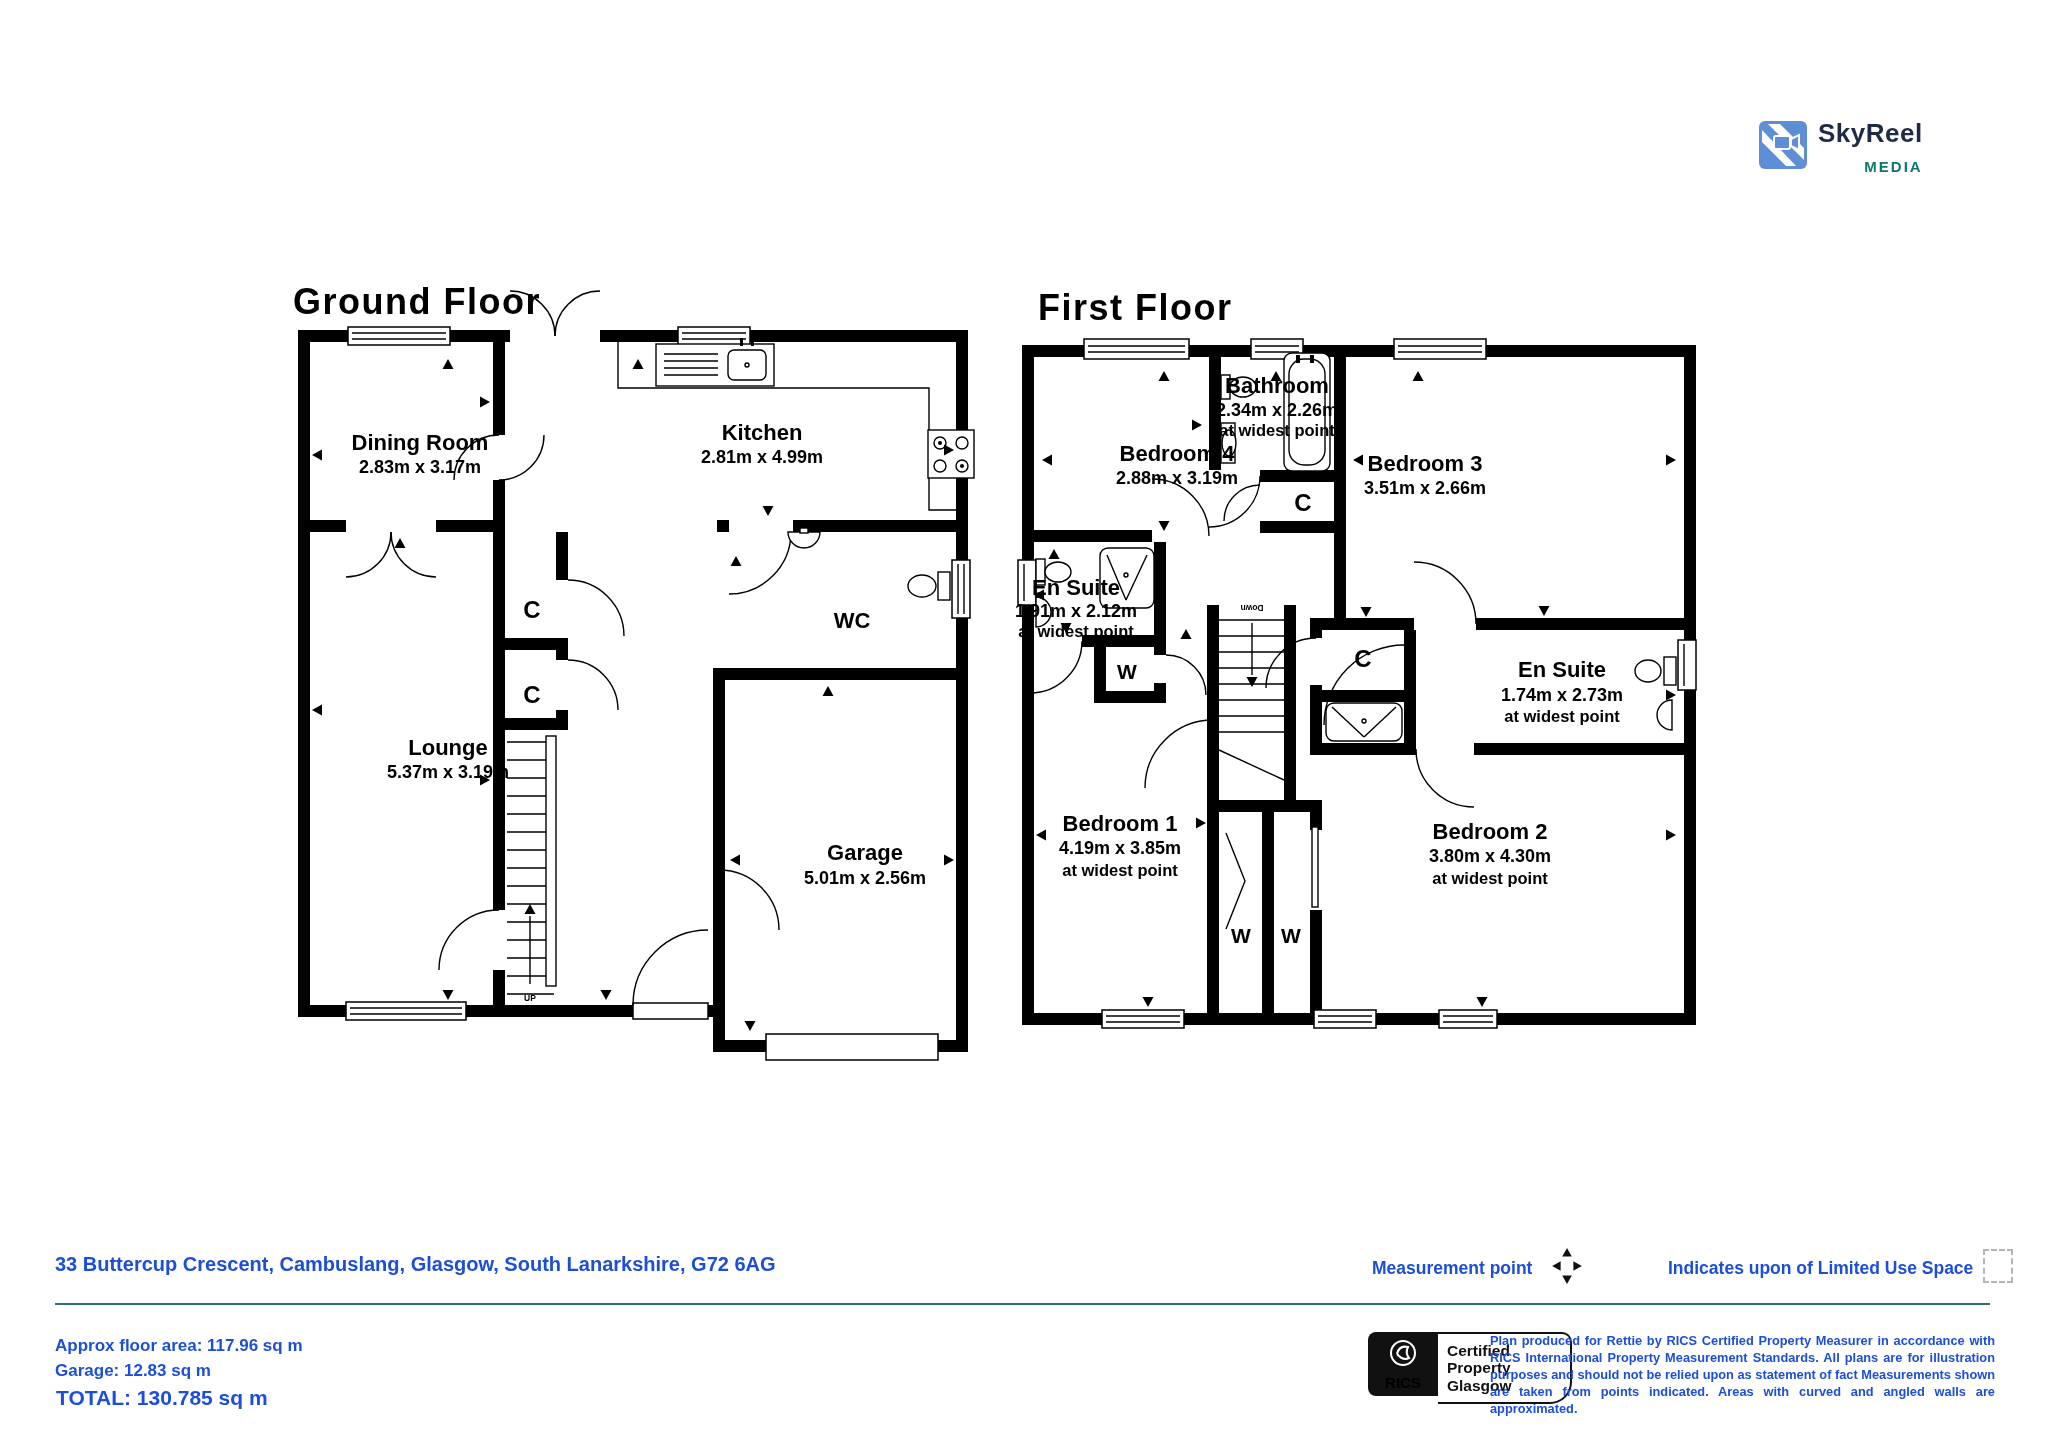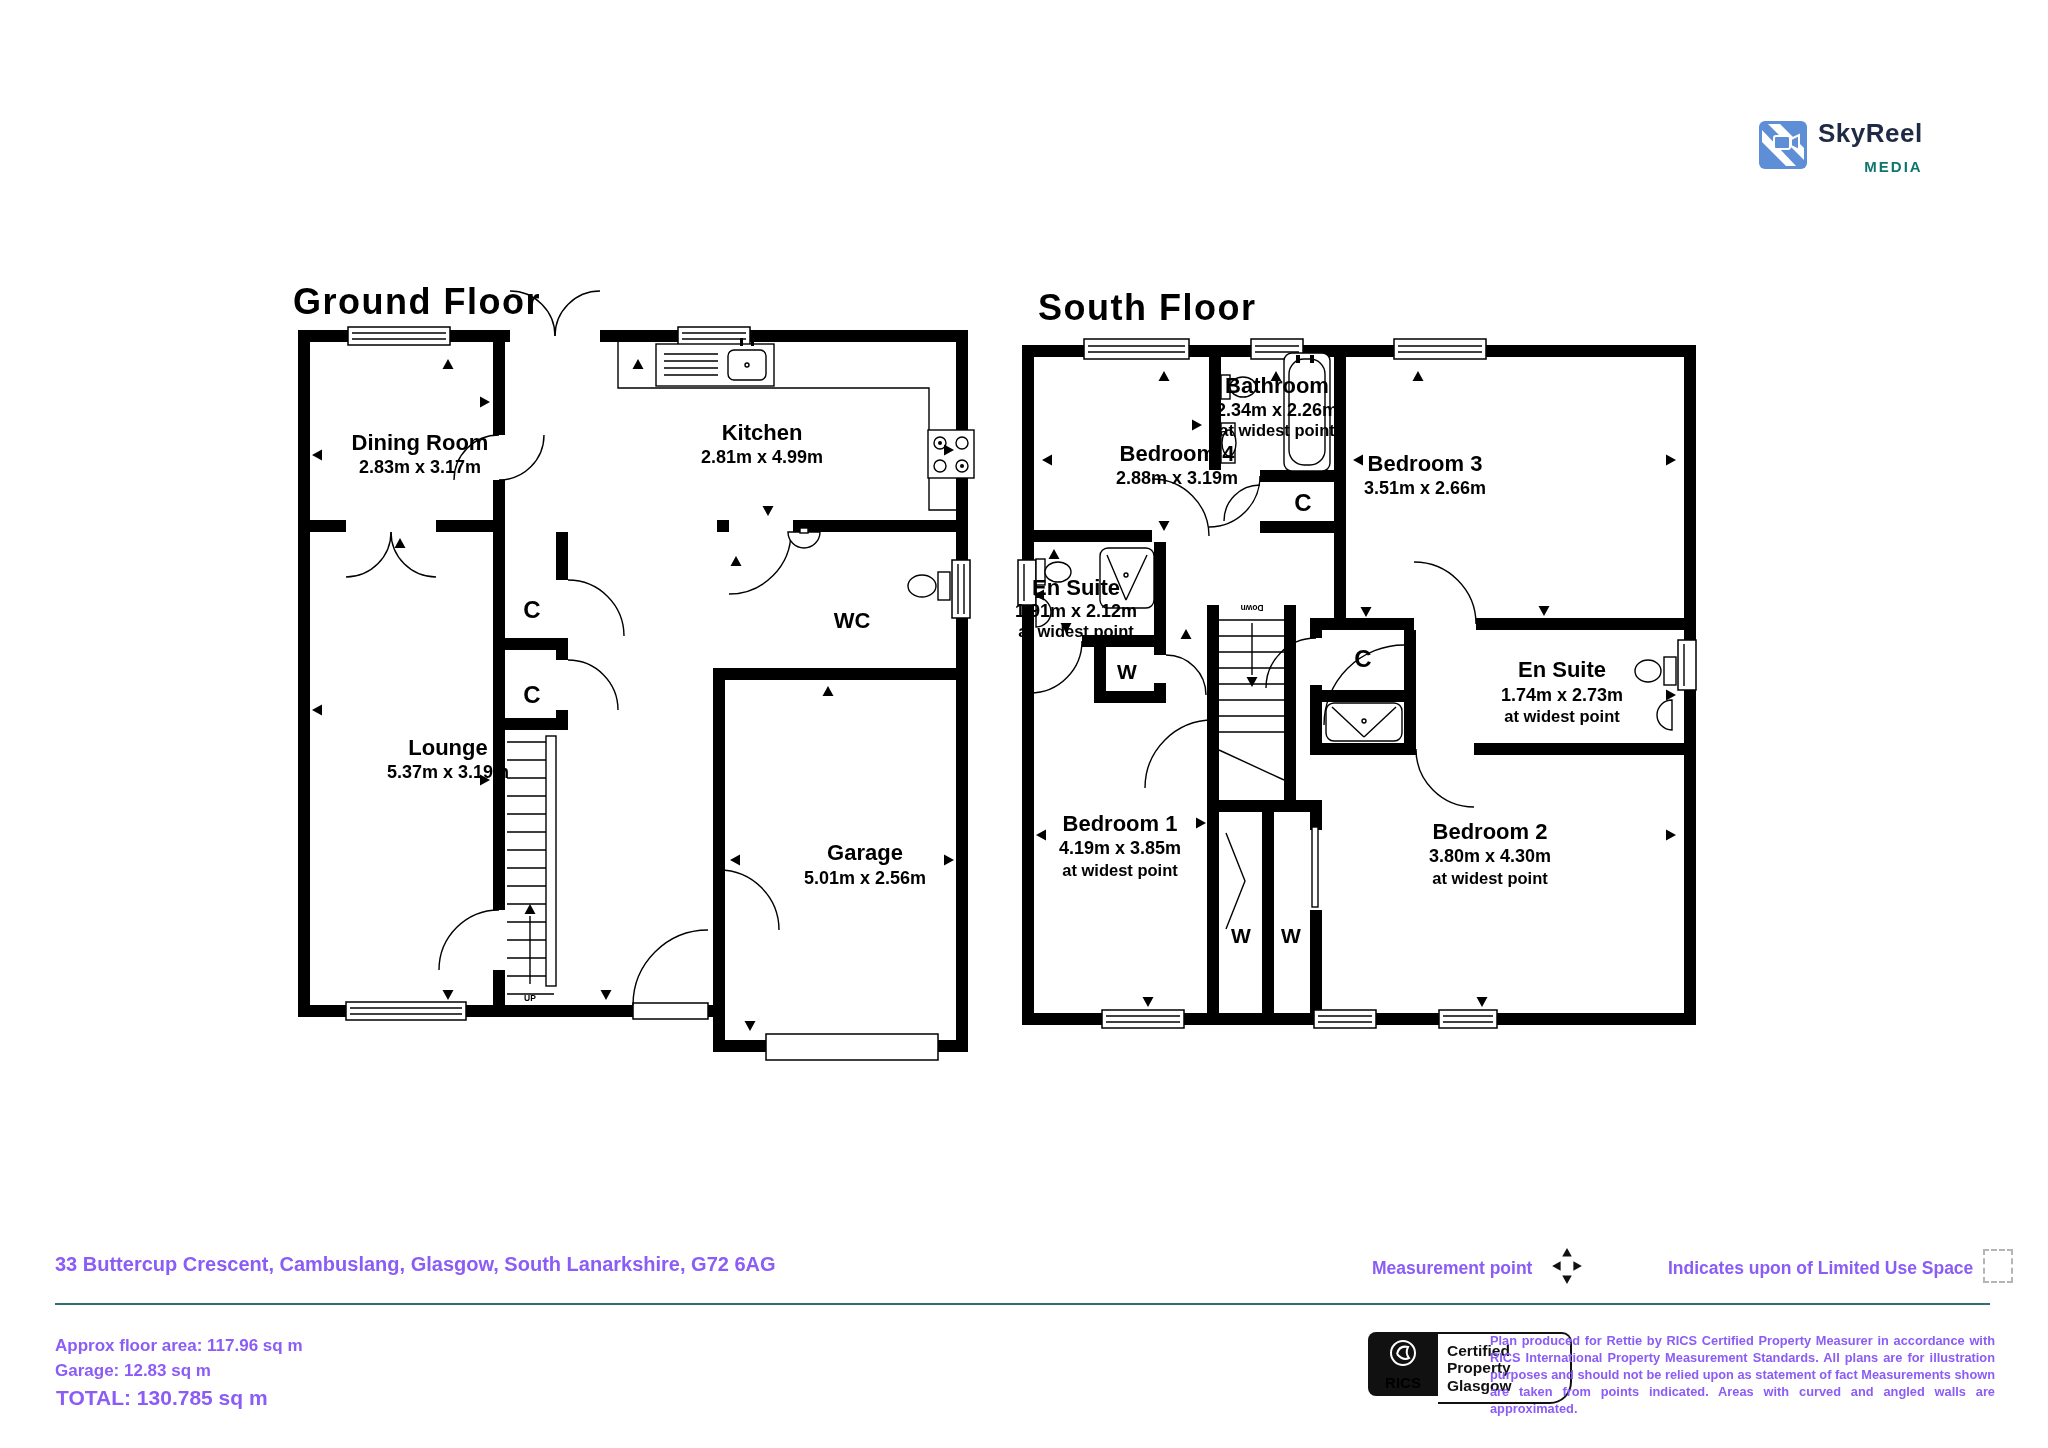--- a/index.html
+++ b/index.html
@@ -18,21 +18,21 @@
   svg .win{fill:#fff;stroke:#000;stroke-width:1.5;}
   svg .thin{fill:none;stroke:#000;stroke-width:1.4;}
   svg .fix{fill:#fff;stroke:#000;stroke-width:1.4;}
   .floor-title{font-size:36px;font-weight:bold;color:#000;letter-spacing:1.5px;}
   
   .logo{display:flex;align-items:flex-start;gap:10px;}
   .logo-text{line-height:1;}
   .logo-name{font-size:26px;font-weight:bold;color:#1F2A44;letter-spacing:0.5px;}
   .logo-media{font-size:15px;font-weight:bold;color:#0f766e;letter-spacing:2px;text-align:right;margin-top:13px;}
   
-  .teal{color:#8b5cf6;}
+  .teal{color:#1d4ed8;}
   .address{font-size:20px;font-weight:bold;}
   .legend-label{font-size:17.5px;font-weight:bold;}
   .rule{background:#2E6F72;height:2px;}
   .area-line{font-size:17px;font-weight:bold;}
   .area-total{font-size:21px;font-weight:bold;}
   .limited-box{width:30px;height:34px;border:2px dashed #b5b5b5;box-sizing:border-box;}
   .rics{display:flex;align-items:stretch;}
   .rics-black{width:70px;height:64px;background:#111;border-radius:8px 0 0 8px;display:flex;align-items:center;justify-content:center;}
   .rics-white{width:134px;height:72px;background:#fff;border:2.5px solid #111;border-left:none;
               border-radius:0 10px 22px 0;box-sizing:border-box;display:flex;flex-direction:column;
@@ -188,21 +188,21 @@
       <text class="rn" x="160" y="485">Lounge</text>
       <text class="rd" x="160" y="508">5.37m x 3.19m</text>
       <text class="cl" x="244" y="348">C</text>
       <text class="cl" x="244" y="433">C</text>
       <text class="rn" x="564" y="358">WC</text>
       <text class="rn" x="577" y="590">Garage</text>
       <text class="rd" x="577" y="614">5.01m x 2.56m</text>
     </g>
   </svg>
 
-  <div class="abs floor-title" style="left:1038px;top:287px;">South Floor</div>
+  <div class="abs floor-title" style="left:1038px;top:287px;">First Floor</div>
 
   <svg class="abs" style="left:1014px;top:275px;" width="690" height="765" viewBox="0 0 690 765">
 
     <g class="wall">
       <rect x="8" y="70" width="674" height="12"></rect>
       <rect x="8" y="70" width="12" height="680"></rect>
       <rect x="670" y="70" width="12" height="680"></rect>
       <rect x="8" y="738" width="674" height="12"></rect>
       <rect x="195" y="70" width="12" height="125"></rect>
       <rect x="320" y="70" width="12" height="273"></rect>

